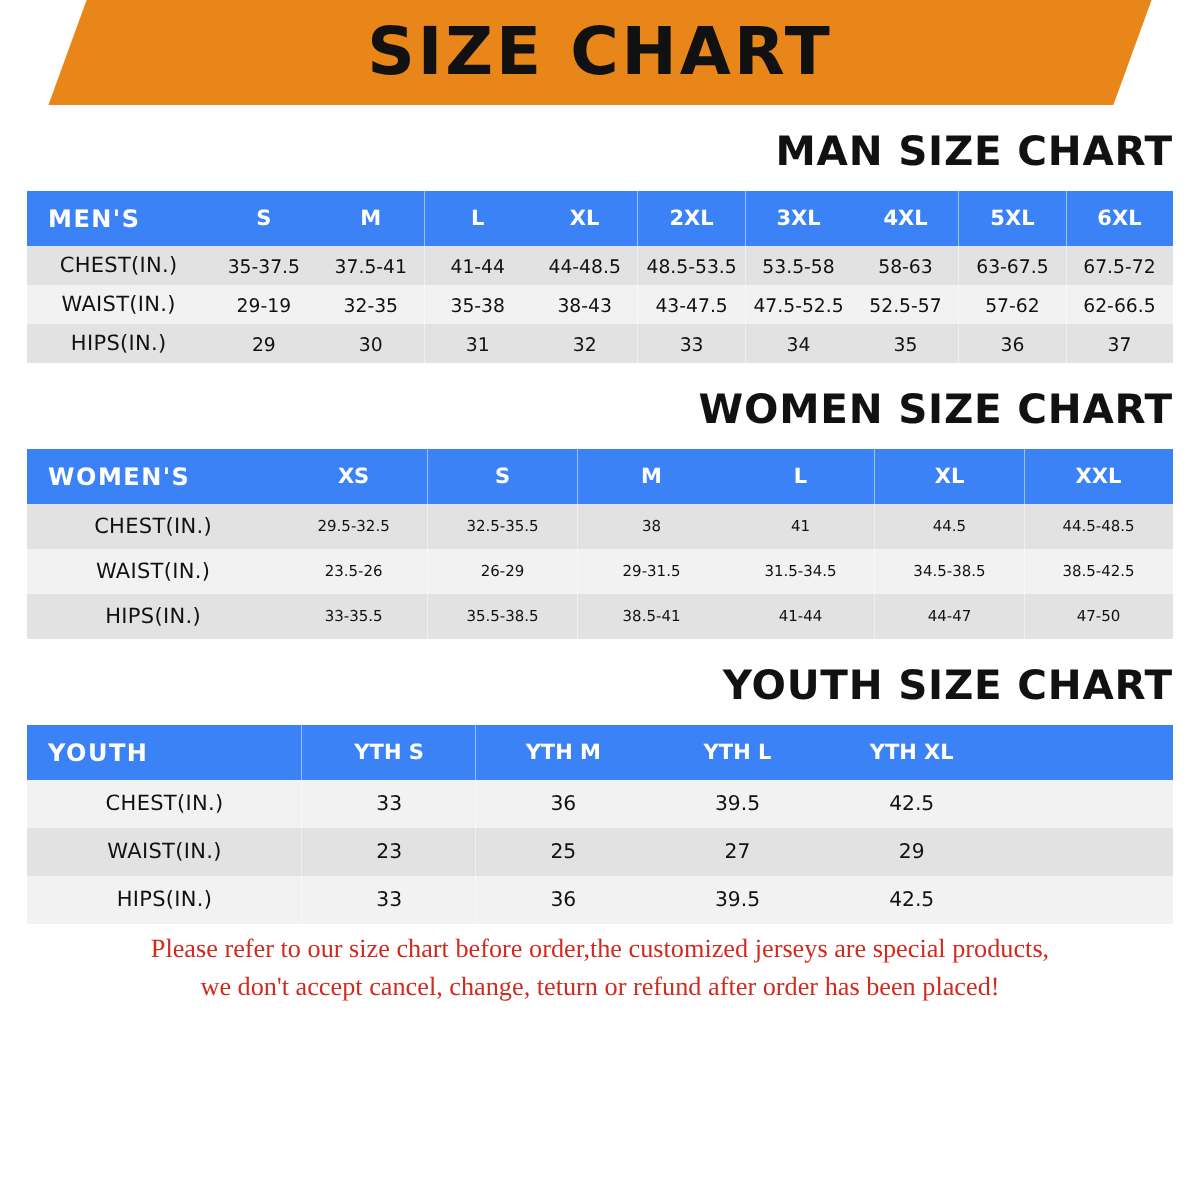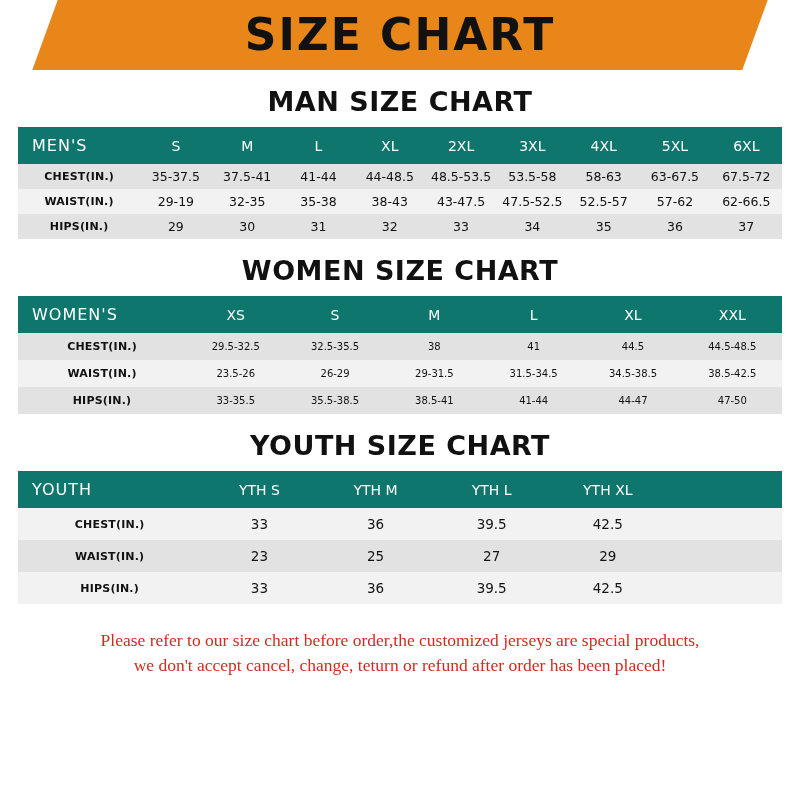--- a/index.html
+++ b/index.html
@@ -49,21 +49,21 @@
     letter-spacing: 2px;
     color: #111111;
     text-align: center;
     line-height: 1;
   }
   .content {
     padding: 0 18px;
     box-sizing: border-box;
   }
   .section-title {
-    text-align: center;
+    text-align: right;
     font-family: "DejaVu Sans", sans-serif;
     font-weight: bold;
     font-size: 27px;
     color: #111111;
     letter-spacing: 0.5px;
     margin: 16px 0 10px 0;
   }
   table.chart {
     width: 100%;
     border-collapse: collapse;
@@ -73,51 +73,51 @@
   table.chart td {
     text-align: center;
     font-family: "DejaVu Sans", sans-serif;
     font-size: 12.5px;
     color: #111111;
     padding: 5px 2px;
     white-space: nowrap;
     overflow: hidden;
   }
   table.chart thead th {
-    background: #0f766e;
+    background: #3b82f6;
     color: #ffffff;
     font-size: 14px;
-    font-weight: normal;
+    font-weight: bold;
     padding: 9px 2px;
   }
   table.chart thead th.corner {
     text-align: left;
     padding-left: 14px;
     font-size: 16px;
     letter-spacing: 1px;
   }
   table.chart tbody tr.odd td { background: #e2e2e2; }
   table.chart tbody tr.even td { background: #f2f2f2; }
   table.chart tbody td.rowlabel {
-    font-weight: bold;
+    font-weight: normal;
     letter-spacing: 0.2px;
-    font-size: 11px;
+    font-size: 14px;
   }
   
   .men-chart col.lbl { width: 16%; }
   .women-chart col.lbl { width: 22%; }
   .youth-chart col.lbl { width: 24%; }
   .youth-chart thead th { font-size: 15px; }
   .youth-chart tbody td { font-size: 13.5px; padding: 8px 2px; }
   .women-chart thead th { font-size: 15px; }
   .women-chart tbody td { font-size: 10px; padding: 7px 2px; }
   .women-chart tbody td.rowlabel,
   .youth-chart tbody td.rowlabel { font-size: 14px; }
   .footer-note {
-    margin-top: 24px;
+    margin-top: 4px;
     padding: 0 14px;
     text-align: center;
     color: #d22b1e;
     font-family: "Liberation Serif", serif;
     font-size: 17.5px;
     line-height: 1.45;
   }
   .footer-note .line { display: block; }
 </style>
 </head>

